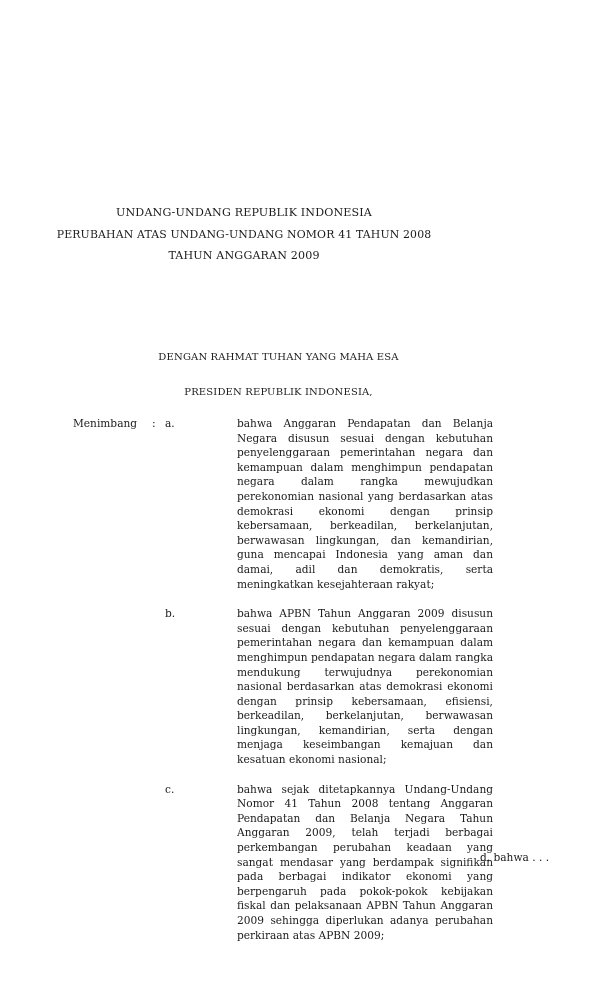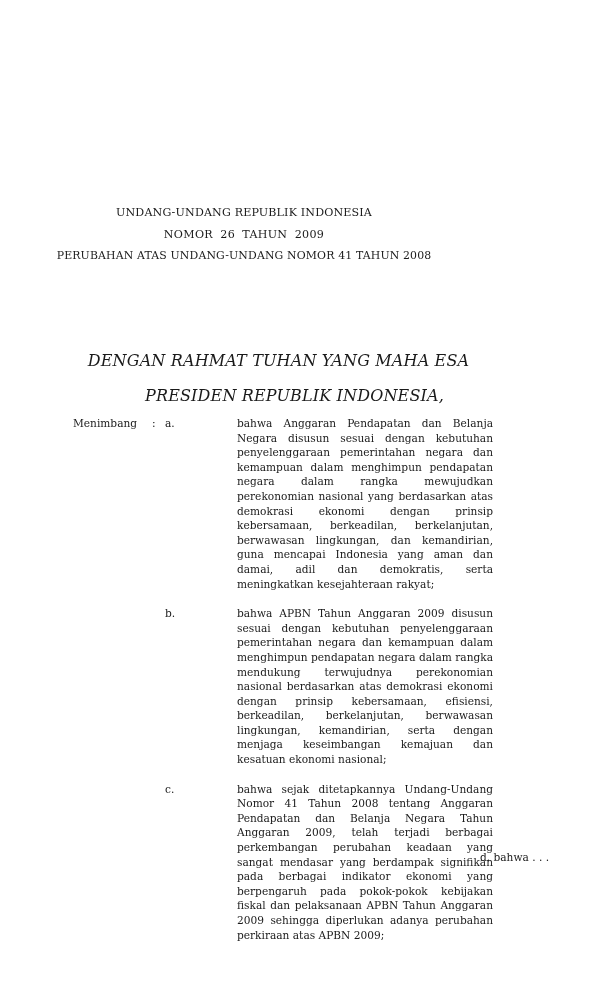--- a/index.html
+++ b/index.html
@@ -44,27 +44,26 @@
   .title-line.wide {
     font-size: 10.9px;
     text-align: center;
   }
 
   
   .subhead {
     position: absolute;
     width: 557px;
     text-align: center;
-    font-size: 16px;
+    font-size: 10px;
     letter-spacing: 0.15px;
     white-space: nowrap;
-    font-style: italic;
   }
   .subhead.rahmat { top: 351px; }
-  .subhead.presiden { top: 386px; padding-left: 16px; }
+  .subhead.presiden { top: 386px; }
 
   
   .considerans {
     position: absolute;
     top: 416px;
     left: 0;
     width: 560px;
   }
   .cons-label {
     position: absolute;
@@ -126,22 +125,22 @@
     white-space: nowrap;
   }
 </style>
 </head>
 <body>
 
 <div class="page">
 
   <div class="title-block">
     <div class="title-line">UNDANG-UNDANG REPUBLIK INDONESIA</div>
-    <div class="title-line nomor">NOMOR  26  TAHUN  2009</div>
     <div class="title-line wide">PERUBAHAN ATAS UNDANG-UNDANG NOMOR 41 TAHUN 2008</div>
+    <div class="title-line">TAHUN ANGGARAN 2009</div>
   </div>
 
   <div class="subhead rahmat">DENGAN RAHMAT TUHAN YANG MAHA ESA</div>
   <div class="subhead presiden">PRESIDEN REPUBLIK INDONESIA,</div>
 
   <div class="considerans">
     <span class="cons-label">Menimbang</span>
     <span class="cons-colon">:</span>
 
     <ul class="clause-list">

